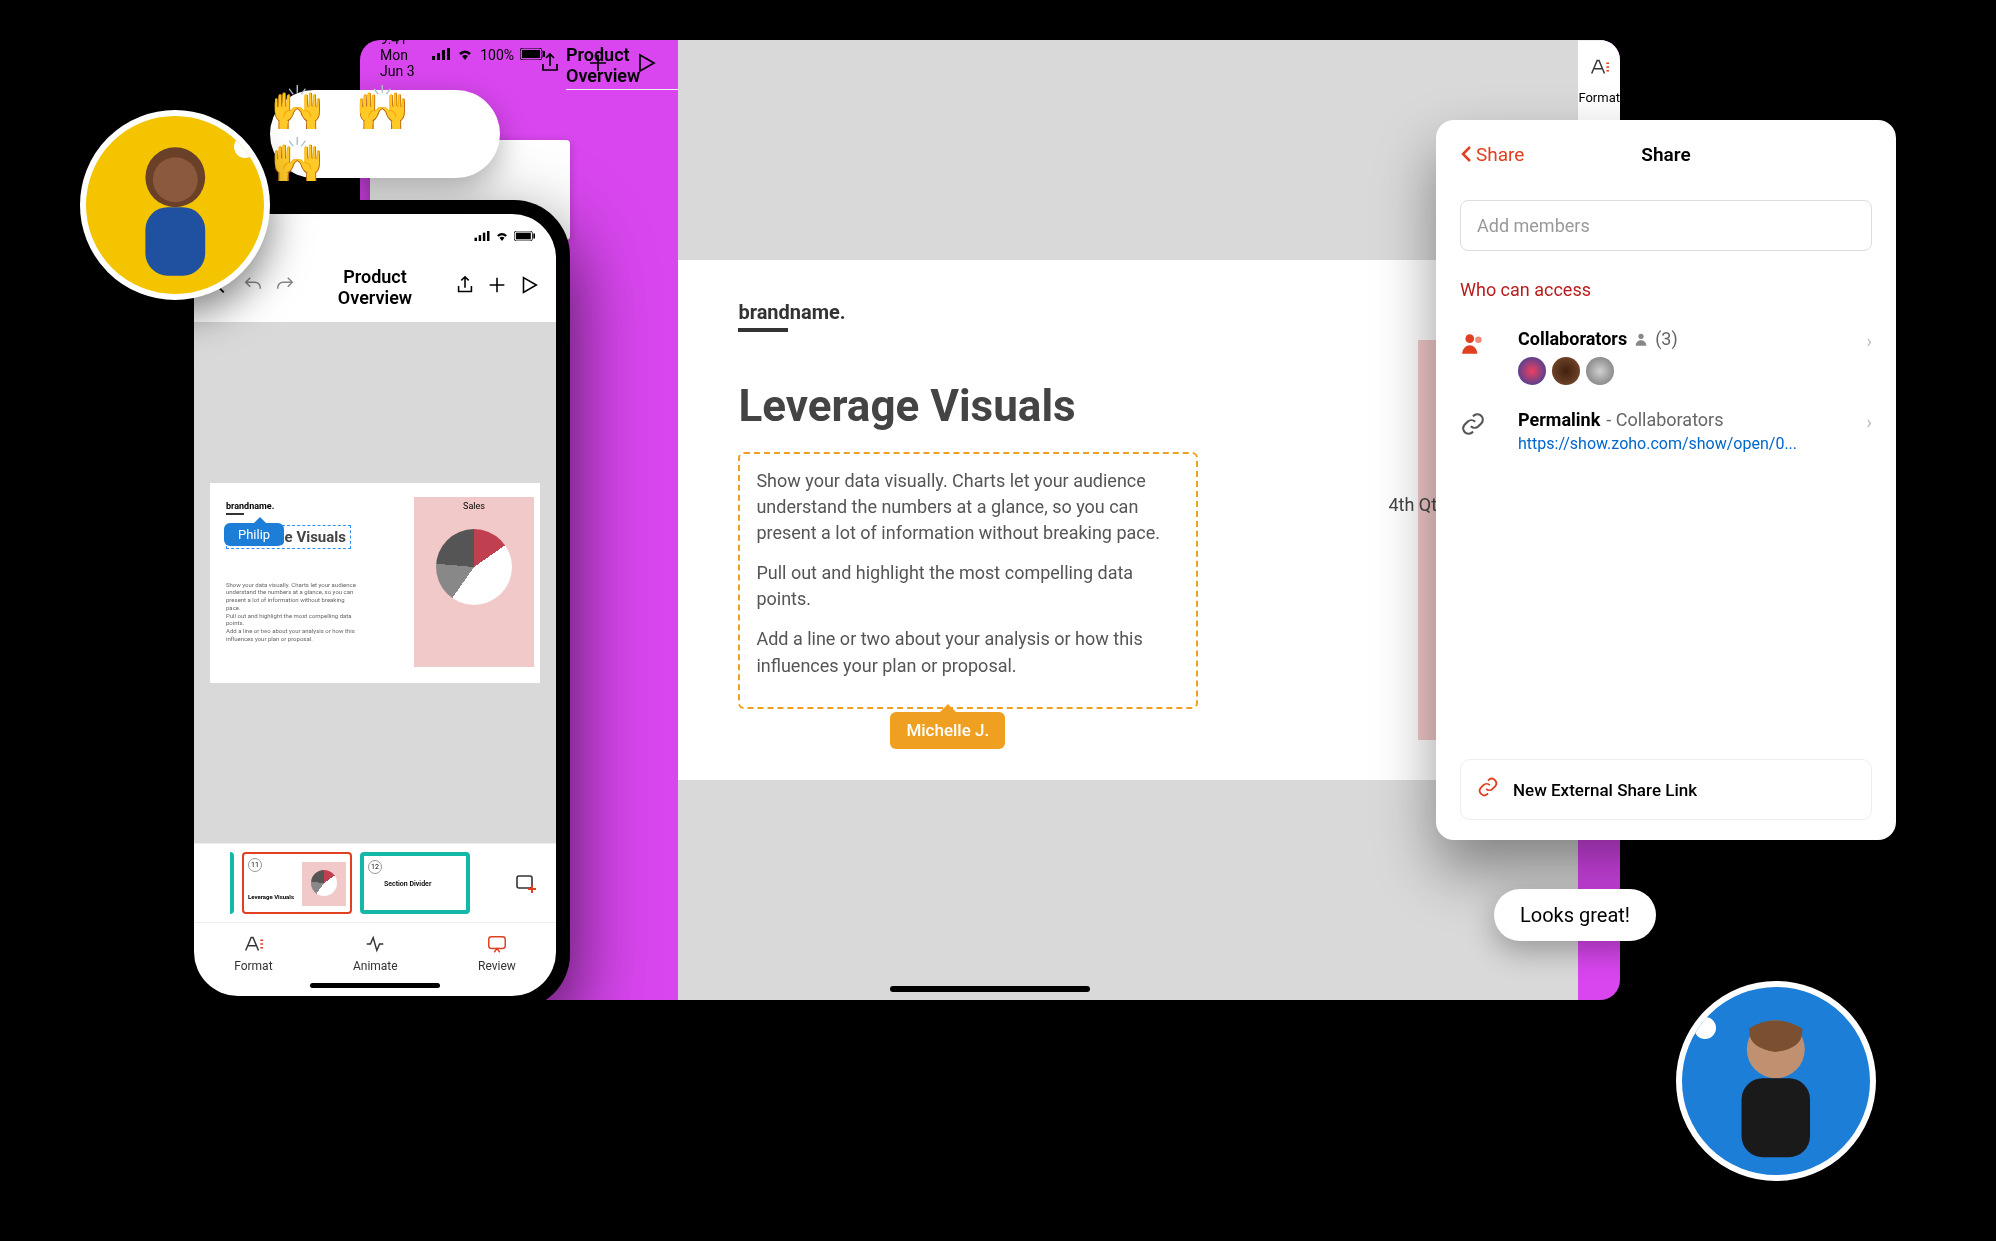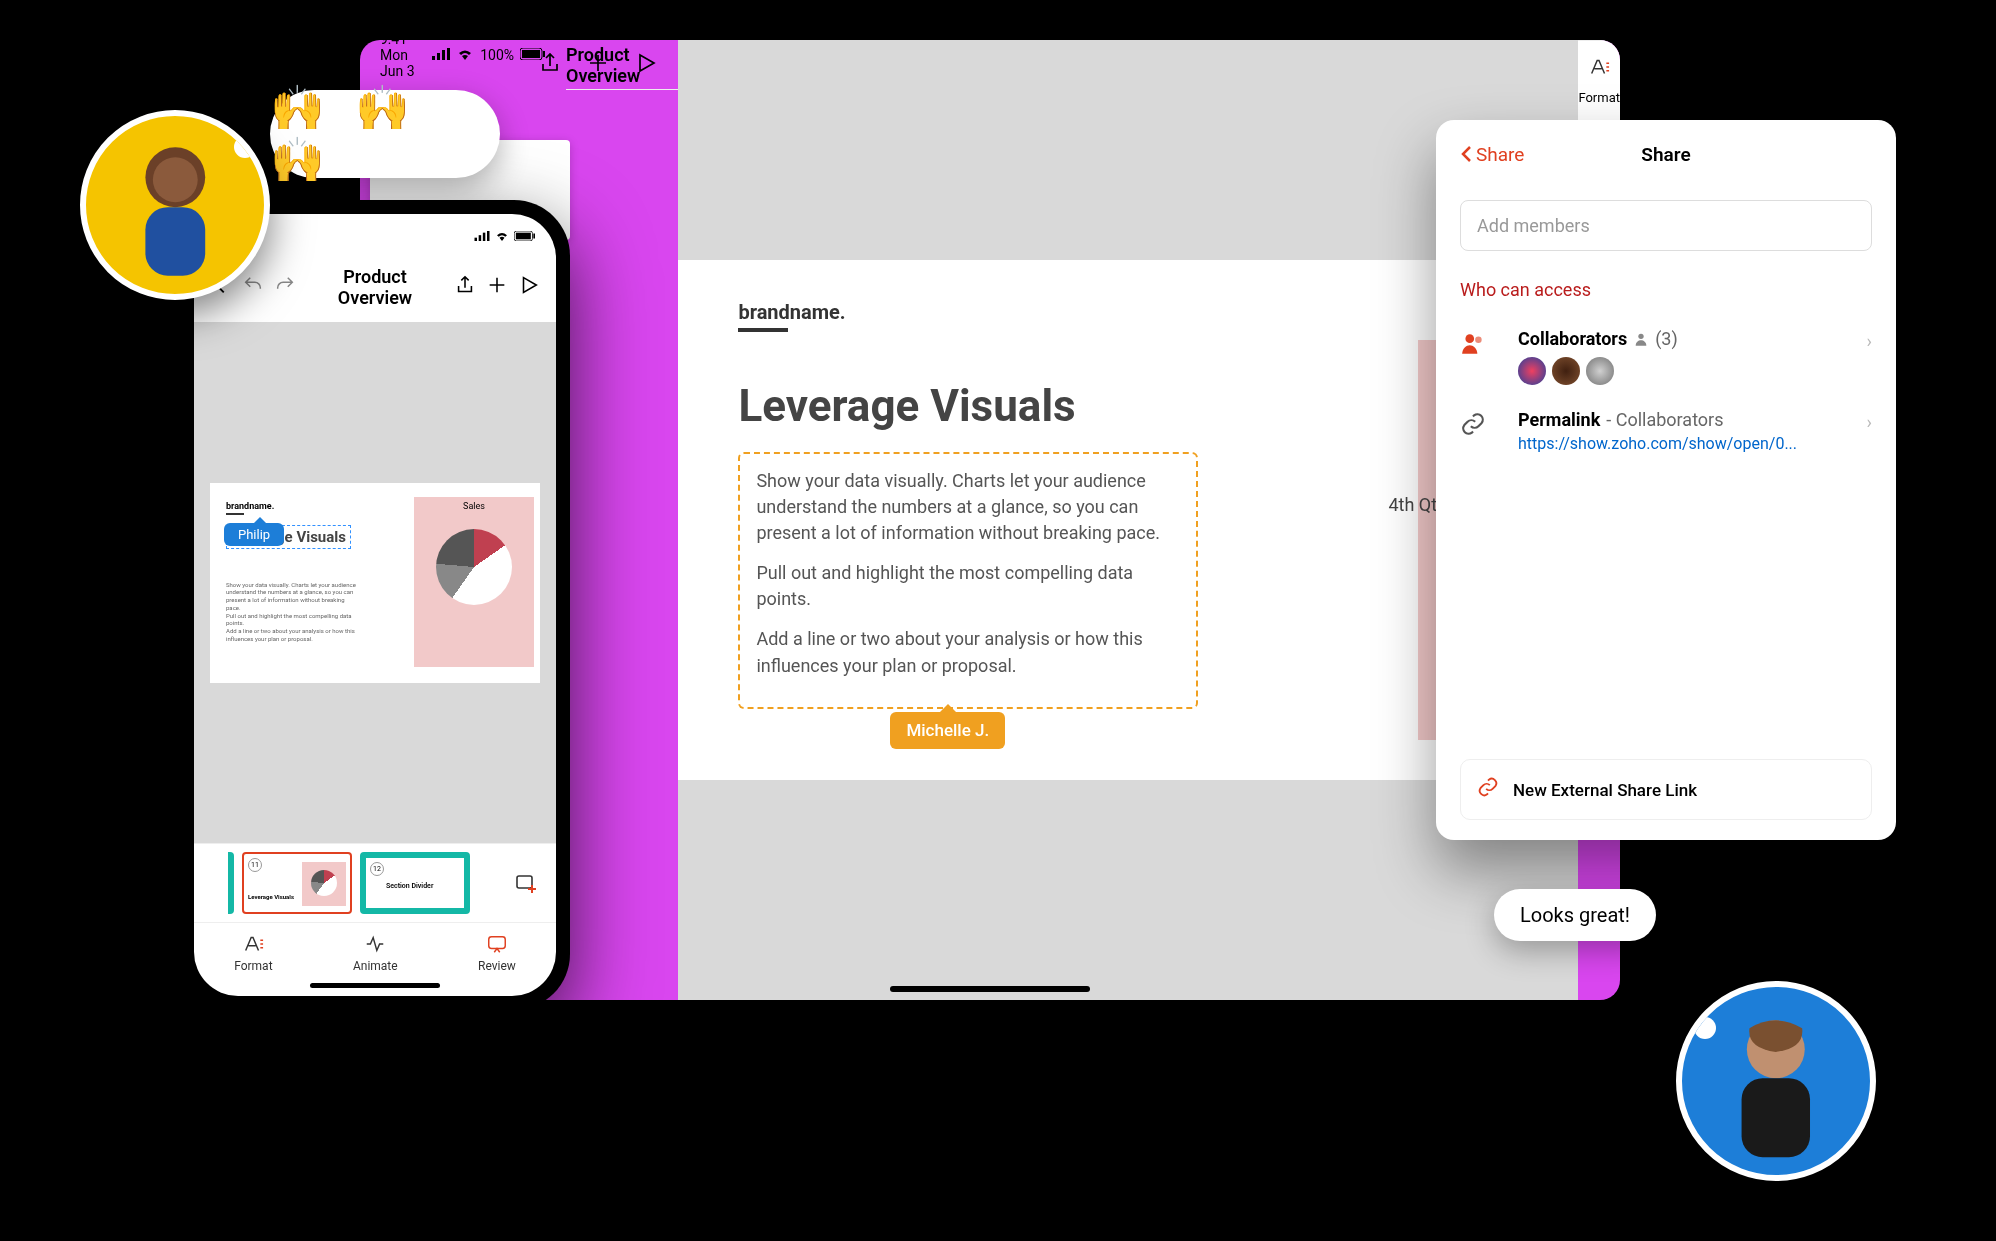--- a/index.html
+++ b/index.html
@@ -70,21 +70,21 @@
   .slide-mini .under { border-bottom:2px solid #333; width:18px; margin-top:2px; }
   .slide-mini .title-sel { display:inline-block; border:1.5px dashed #3090ff; padding:2px 4px; font-size:15px; font-weight:700; color:#444; margin-top:10px; position:relative; }
   .philip-tag { position:absolute; left:14px; top:40px; background:#1d7ed8; color:#fff; font-size:13px; padding:4px 14px; border-radius:6px; z-index:5; }
   .philip-tag::before { content:""; position:absolute; top:-6px; left:30px; border:6px solid transparent; border-bottom-color:#1d7ed8; border-top:none; }
   .slide-mini .body { font-size:6px; color:#666; width:130px; margin-top:32px; line-height:1.3; }
   .mini-pie-panel { position:absolute; right:6px; top:14px; width:120px; height:170px; background:#f2c9c9; }
   .mini-pie-panel .t { font-size:9px; text-align:center; padding:4px 0; }
   .mini-pie { width:76px; height:76px; border-radius:50%; margin:14px auto 0; background:conic-gradient(#c04050 0 55deg,#fff 55deg 215deg,#888 215deg 275deg,#555 275deg 360deg); }
 
   .iphone-thumbs { display:flex; gap:8px; padding:8px 10px; background:#fff; border-top:1px solid #eee; }
-  .thumb { width:110px; height:62px; border:6px solid #14b8a6; border-radius:4px; background:#fff; font-size:7px; padding:4px; position:relative; overflow:hidden; }
+  .thumb { width:110px; height:62px; border:4px solid #14b8a6; border-radius:4px; background:#fff; font-size:7px; padding:4px; position:relative; overflow:hidden; }
   .thumb.active { border:2px solid #e04020; }
   .thumb .num { position:absolute; left:4px; top:4px; width:14px; height:14px; border:1px solid #999; border-radius:50%; font-size:7px; display:flex; align-items:center; justify-content:center; }
   .thumb-add { width:40px; display:flex; align-items:center; justify-content:center; }
 
   .iphone-tabs { display:flex; justify-content:space-around; padding:10px 0 6px; border-top:1px solid #eee; }
   .iphone-tab { display:flex; flex-direction:column; align-items:center; font-size:12px; gap:4px; color:#333; }
   .iphone-home { height:5px; width:130px; background:#000; border-radius:3px; margin:4px auto 8px; }
 
   
   .avatar-bubble { position:absolute; border-radius:50%; border:6px solid #fff; box-shadow:0 15px 40px rgba(0,0,0,.5); display:flex; align-items:center; justify-content:center; overflow:hidden; }

